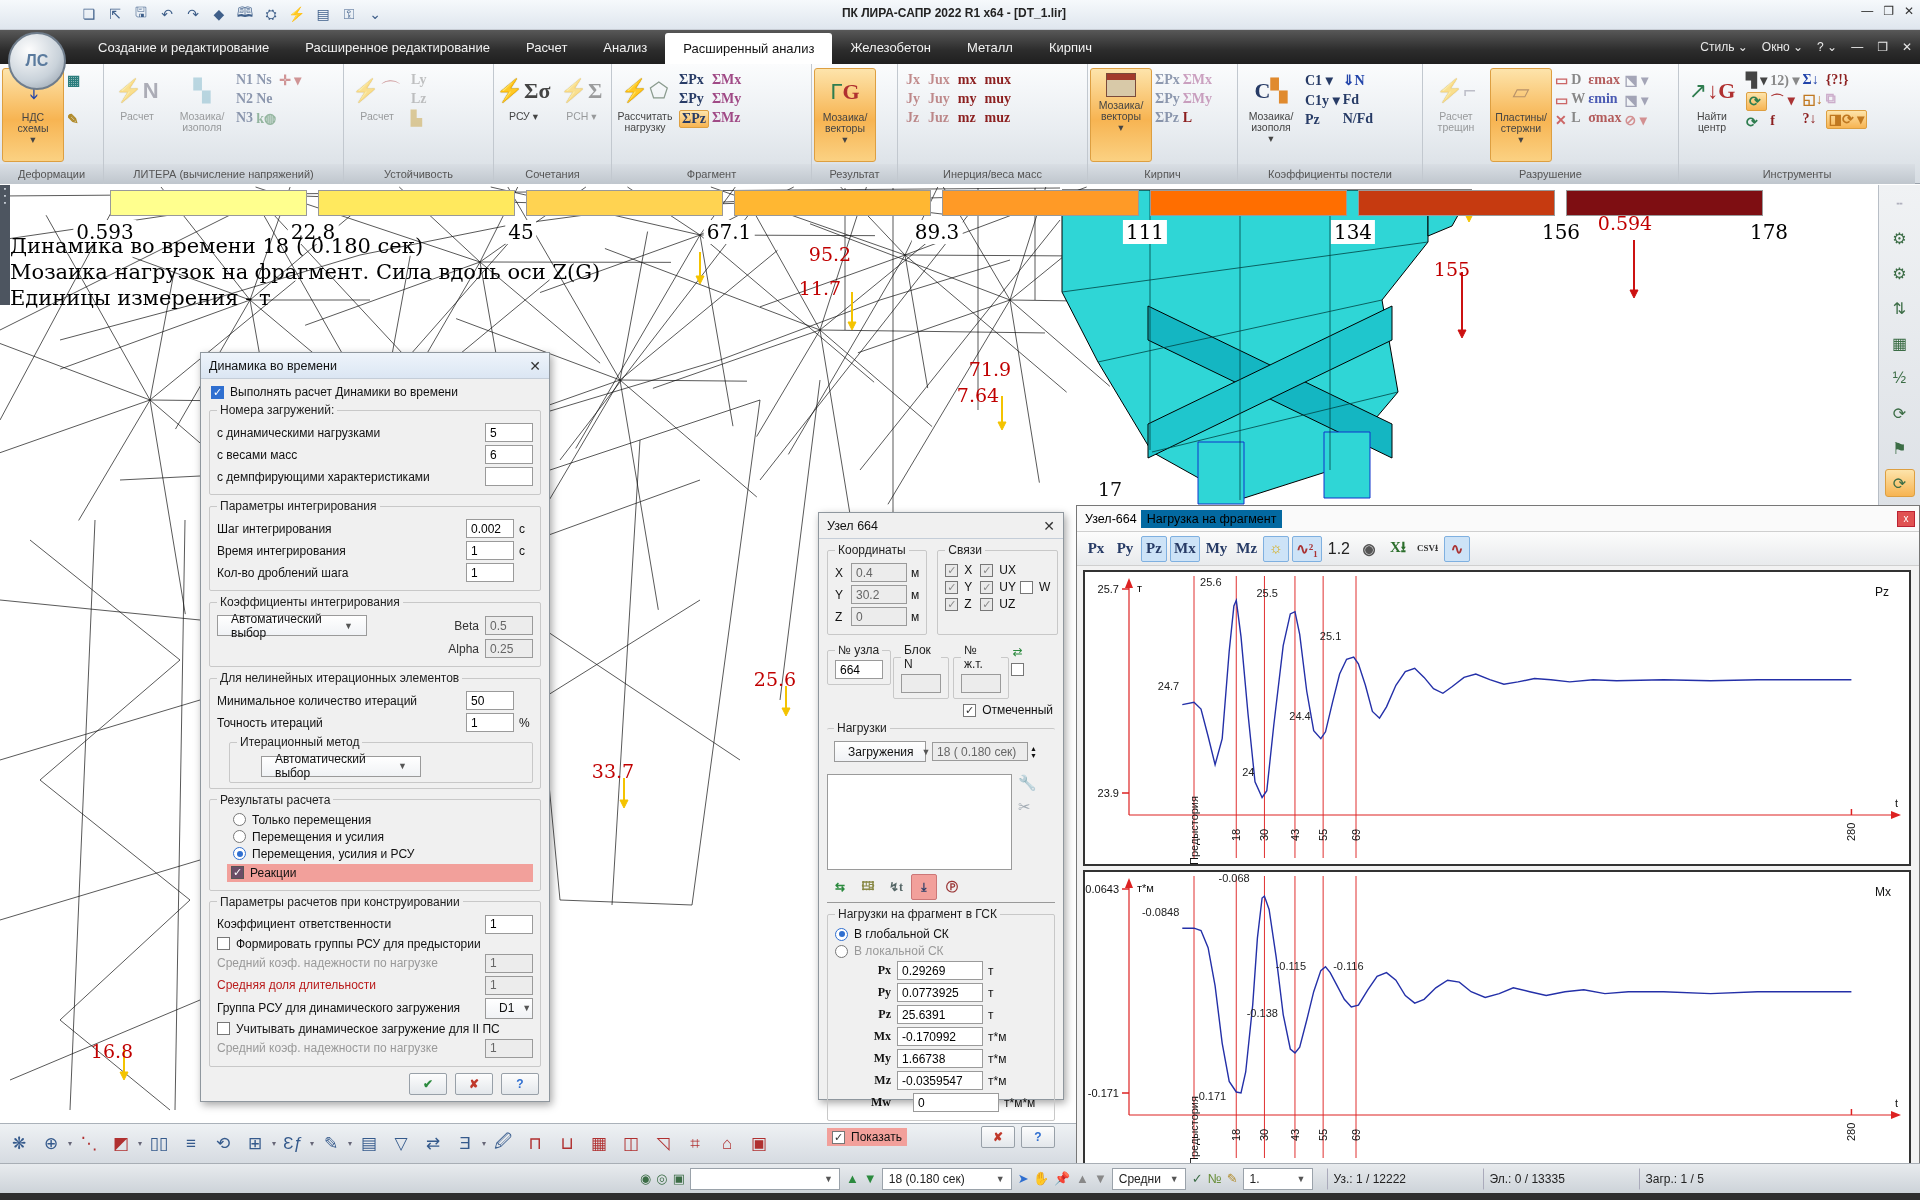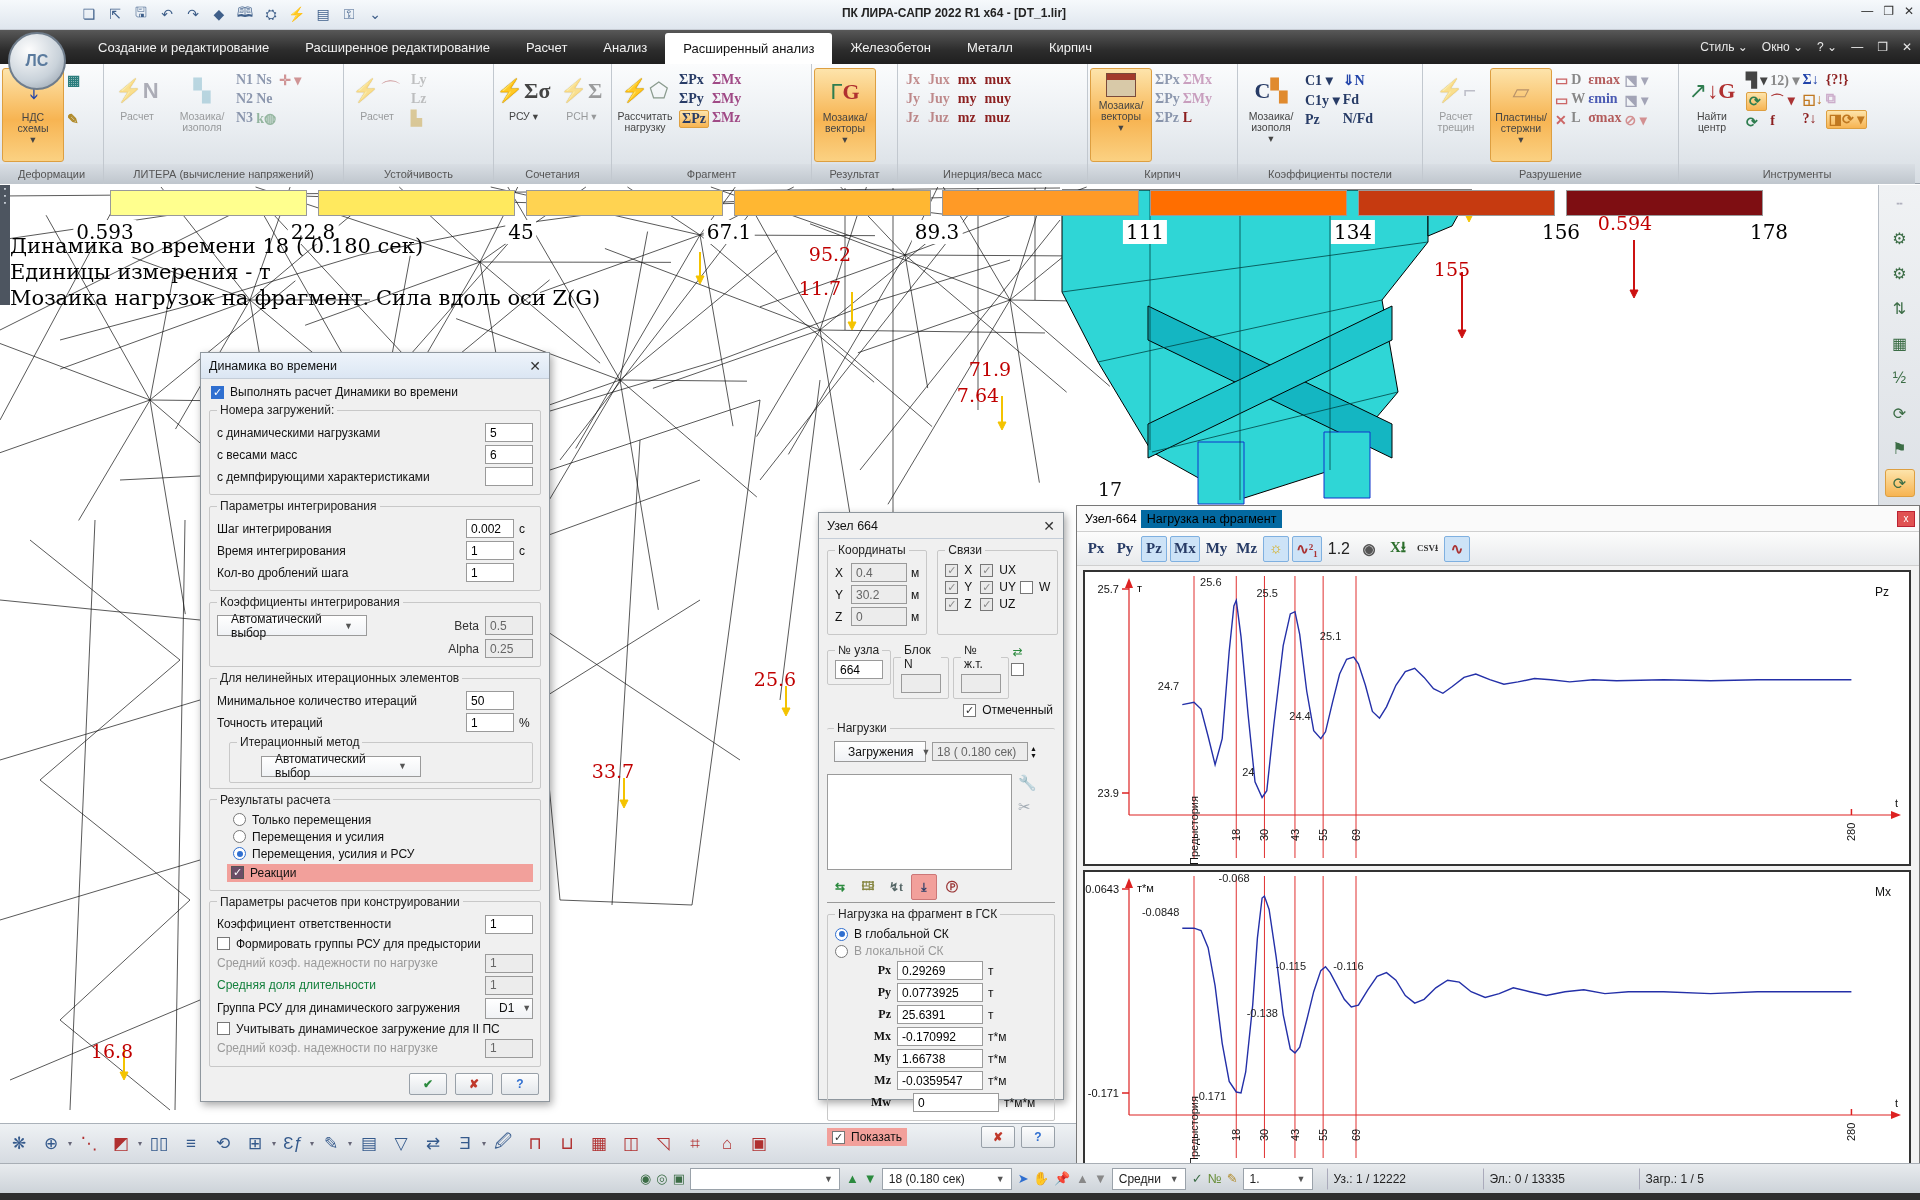--- a/index.html
+++ b/index.html
@@ -607,22 +607,22 @@
       <span class="snum" style="left: 521px;">45</span>
       <span class="snum" style="left: 729px;">67.1</span>
       <span class="snum" style="left: 937px;">89.3</span>
       <span class="snum" style="left: 1145px;">111</span>
       <span class="snum" style="left: 1353px;">134</span>
       <span class="snum" style="left: 1561px;">156</span>
       <span class="snum" style="left: 1769px;">178</span>
     </div>
   <div id="overlay-text">
     <div>Динамика во времени 18 ( 0.180 сек)</div>
+    <div>Мозаика нагрузок на фрагмент. Сила вдоль оси Z(G)</div>
     <div>Единицы измерения - т</div>
-    <div>Мозаика нагрузок на фрагмент. Сила вдоль оси Z(G)</div>
   </div>
   <div id="mlabels">
       <span class="mlabel" style="left: 830px; top: 58px;">95.2</span>
       <span class="mlabel" style="left: 820px; top: 92px;">11.7</span>
       <span class="mlabel" style="left: 990px; top: 173px;">71.9</span>
       <span class="mlabel" style="left: 978px; top: 199px;">7.64</span>
       <span class="mlabel" style="left: 775px; top: 483px;">25.6</span>
       <span class="mlabel" style="left: 613px; top: 575px;">33.7</span>
       <span class="mlabel" style="left: 112px; top: 855px;">16.8</span>
       <span class="mlabel" style="left: 1452px; top: 73px;">155</span>
@@ -748,21 +748,21 @@
       </div>
     <div class="frow">
         <span class="cb"></span>
         <span>Формировать группы РСУ для предыстории</span>
       </div>
     <div class="frow">
         <span class="lab" style="color:#999">Средний коэф. надежности по нагрузке</span>
       <input class="tbx grey" value="1" style="">
       </div>
     <div class="frow">
-        <span class="lab" style="color:#15803d">Средняя доля длительности</span>
+        <span class="lab" style="color:#b91c1c">Средняя доля длительности</span>
       <input class="tbx grey" value="1" style="">
       </div>
     <div class="frow">
         <span class="lab">Группа РСУ для динамического загружения</span>
       <span class="combo" style="width:48px">
           <span>D1</span>
           <span class="car">▼</span>
         </span>
       </div>
     <div class="frow">
@@ -867,21 +867,21 @@
     </div>
   </div>
   <div style="display:flex;gap:2px;margin:4px 8px 0 8px;border-bottom:1px solid #999;padding-bottom:2px">
     <span class="cpb" style="font-size:12px;color:#2b8a3e">⇆</span>
     <span class="cpb" style="font-size:12px;color:#884">🖽</span>
     <span class="cpb" style="font-size:12px;color:#566">↯t</span>
     <span class="cpb" style="font-size:12px;background:#f2a09b;border:1px solid #c77">⤓</span>
     <span class="cpb" style="font-size:12px;color:#933">Ⓟ</span>
   </div>
   <fieldset>
-    <legend>Нагрузка на фрагмент в ГСК</legend>
+    <legend>Нагрузки на фрагмент в ГСК</legend>
     <div class="frow">
         <span class="rb on"></span>
         <span>В глобальной СК</span>
       </div>
     <div class="frow" style="color:#999">
         <span class="rb"></span>
         <span>В локальной СК</span>
       </div>
     <div id="fragrows">
         <div class="frow">

